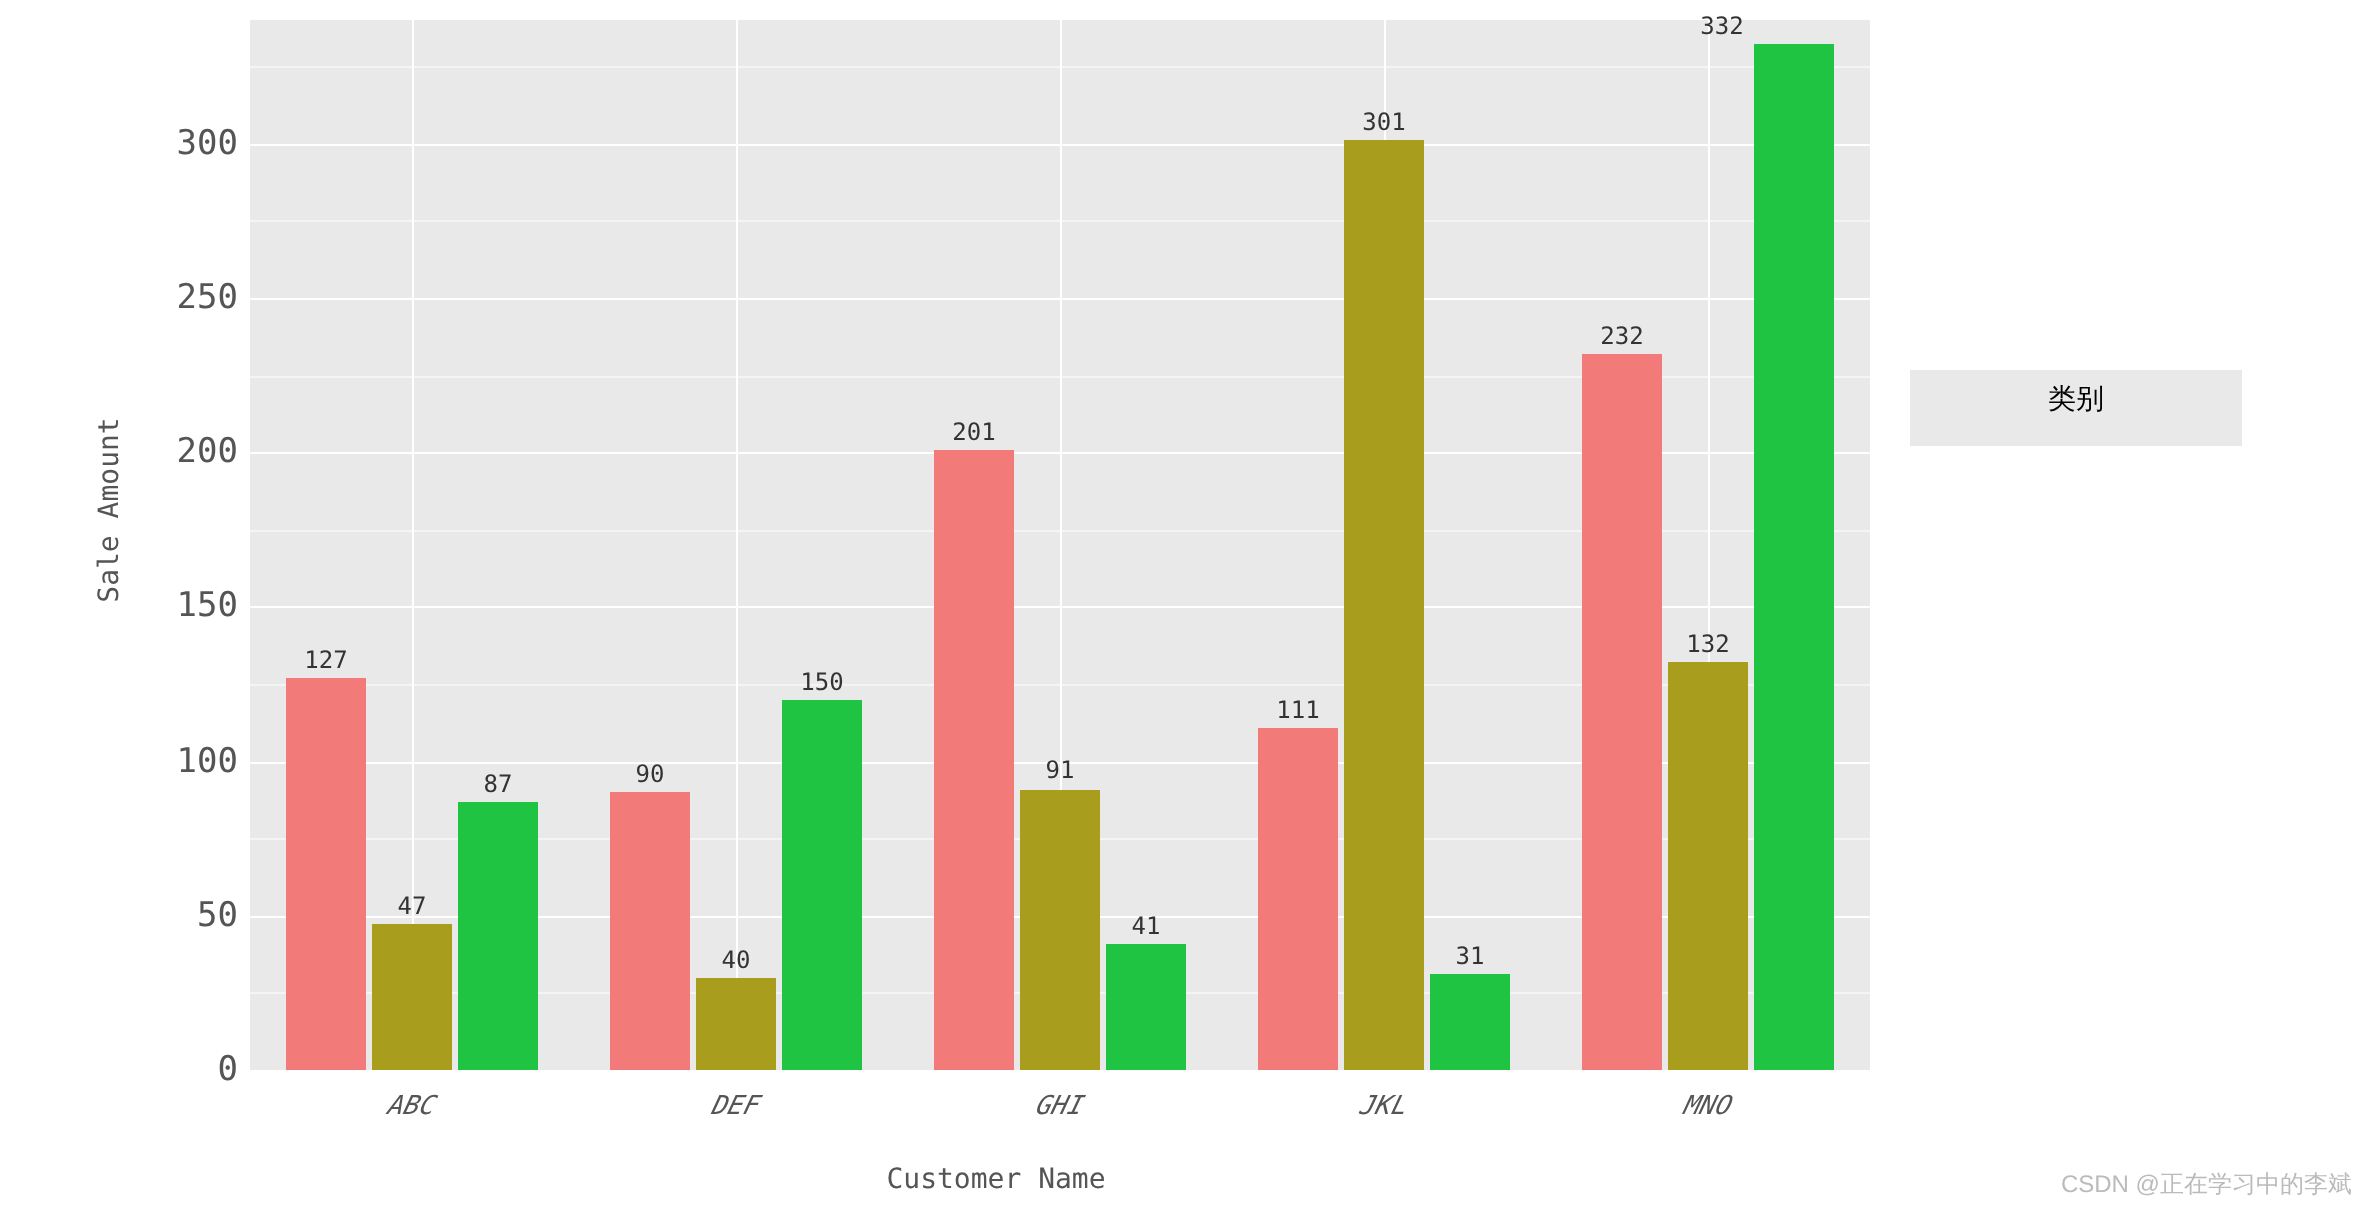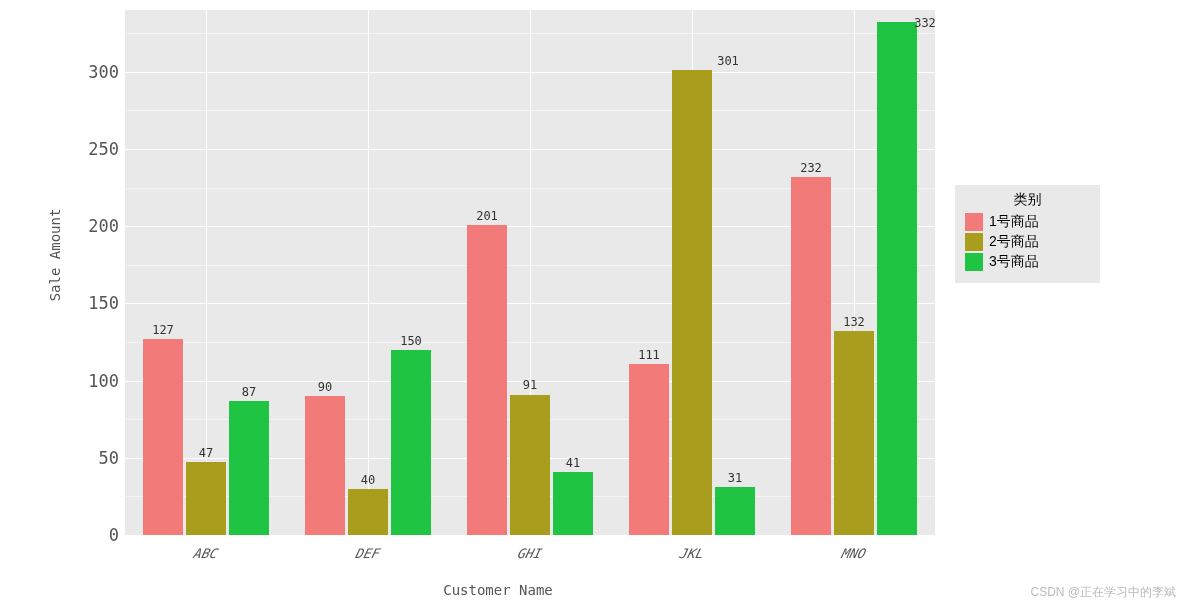--- a/index.html
+++ b/index.html
@@ -79,21 +79,21 @@
     position: absolute;
     font-size: 12px;
     color: #333;
     transform: translateX(-50%);
     font-family: monospace;
     white-space: nowrap;
   }
   .legend {
     position: absolute;
     left: 955px; top: 185px;
-    width: 145px;
+    width: 166px;
     background: #e9e9e9;
     padding: 6px 10px 10px 10px;
   }
   .legend-title {
     font-size: 14px;
     text-align: center;
     margin-bottom: 4px;
   }
   .legend-item {
     display: flex; align-items: center;
@@ -159,51 +159,37 @@
       <div class="bar" style="left: 342px; width: 40px; height: 310.368px; background: rgb(242, 123, 121);"></div>
       <div class="bar-label" style="left: 362px; top: 198.632px;">201</div>
       <div class="bar" style="left: 385px; width: 40px; height: 140.515px; background: rgb(169, 157, 30);"></div>
       <div class="bar-label" style="left: 405px; top: 368.485px;">91</div>
       <div class="bar" style="left: 428px; width: 40px; height: 63.3088px; background: rgb(31, 196, 66);"></div>
       <div class="bar-label" style="left: 448px; top: 445.691px;">41</div>
       <div class="gridline vgrid" style="left: 567px;"></div>
       <div class="bar" style="left: 504px; width: 40px; height: 171.397px; background: rgb(242, 123, 121);"></div>
       <div class="bar-label" style="left: 524px; top: 337.603px;">111</div>
       <div class="bar" style="left: 547px; width: 40px; height: 464.779px; background: rgb(169, 157, 30);"></div>
-      <div class="bar-label" style="left: 567px; top: 44.2206px; margin-left: 36px;">301</div>
+      <div class="bar-label" style="left: 567px; top: 44.2206px;">301</div>
       <div class="bar" style="left: 590px; width: 40px; height: 47.8676px; background: rgb(31, 196, 66);"></div>
       <div class="bar-label" style="left: 610px; top: 461.132px;">31</div>
       <div class="gridline vgrid" style="left: 729px;"></div>
       <div class="bar" style="left: 666px; width: 40px; height: 358.235px; background: rgb(242, 123, 121);"></div>
       <div class="bar-label" style="left: 686px; top: 150.765px;">232</div>
       <div class="bar" style="left: 709px; width: 40px; height: 203.824px; background: rgb(169, 157, 30);"></div>
       <div class="bar-label" style="left: 729px; top: 305.176px;">132</div>
       <div class="bar" style="left: 752px; width: 40px; height: 512.647px; background: rgb(31, 196, 66);"></div>
-      <div class="bar-label" style="left: 800px; top: -3.64706px; margin-top: 10px;">332</div>
+      <div class="bar-label" style="left: 736px; top: -3.64706px;">332</div>
     </div>
   <div id="xticks" class="xticks">
       <div class="xtick" style="left: 81px; top: 6px;">ABC</div>
       <div class="xtick" style="left: 243px; top: 6px;">DEF</div>
       <div class="xtick" style="left: 405px; top: 6px;">GHI</div>
       <div class="xtick" style="left: 567px; top: 6px;">JKL</div>
       <div class="xtick" style="left: 729px; top: 6px;">MNO</div>
     </div>
 
   <div class="legend">
     <div class="legend-title">类别</div>
-    <div id="legend-items">
-        <div class="legend-item">
-          <div class="legend-swatch" style="background: rgb(242, 123, 121);"></div>
-          <span>1号商品</span>
-        </div>
-        <div class="legend-item">
-          <div class="legend-swatch" style="background: rgb(169, 157, 30);"></div>
-          <span>2号商品</span>
-        </div>
-        <div class="legend-item">
-          <div class="legend-swatch" style="background: rgb(31, 196, 66);"></div>
-          <span>3号商品</span>
-        </div>
-      </div>
   </div>
 
   <div class="watermark">CSDN @正在学习中的李斌</div>
 </div>
 
 </body></html>

